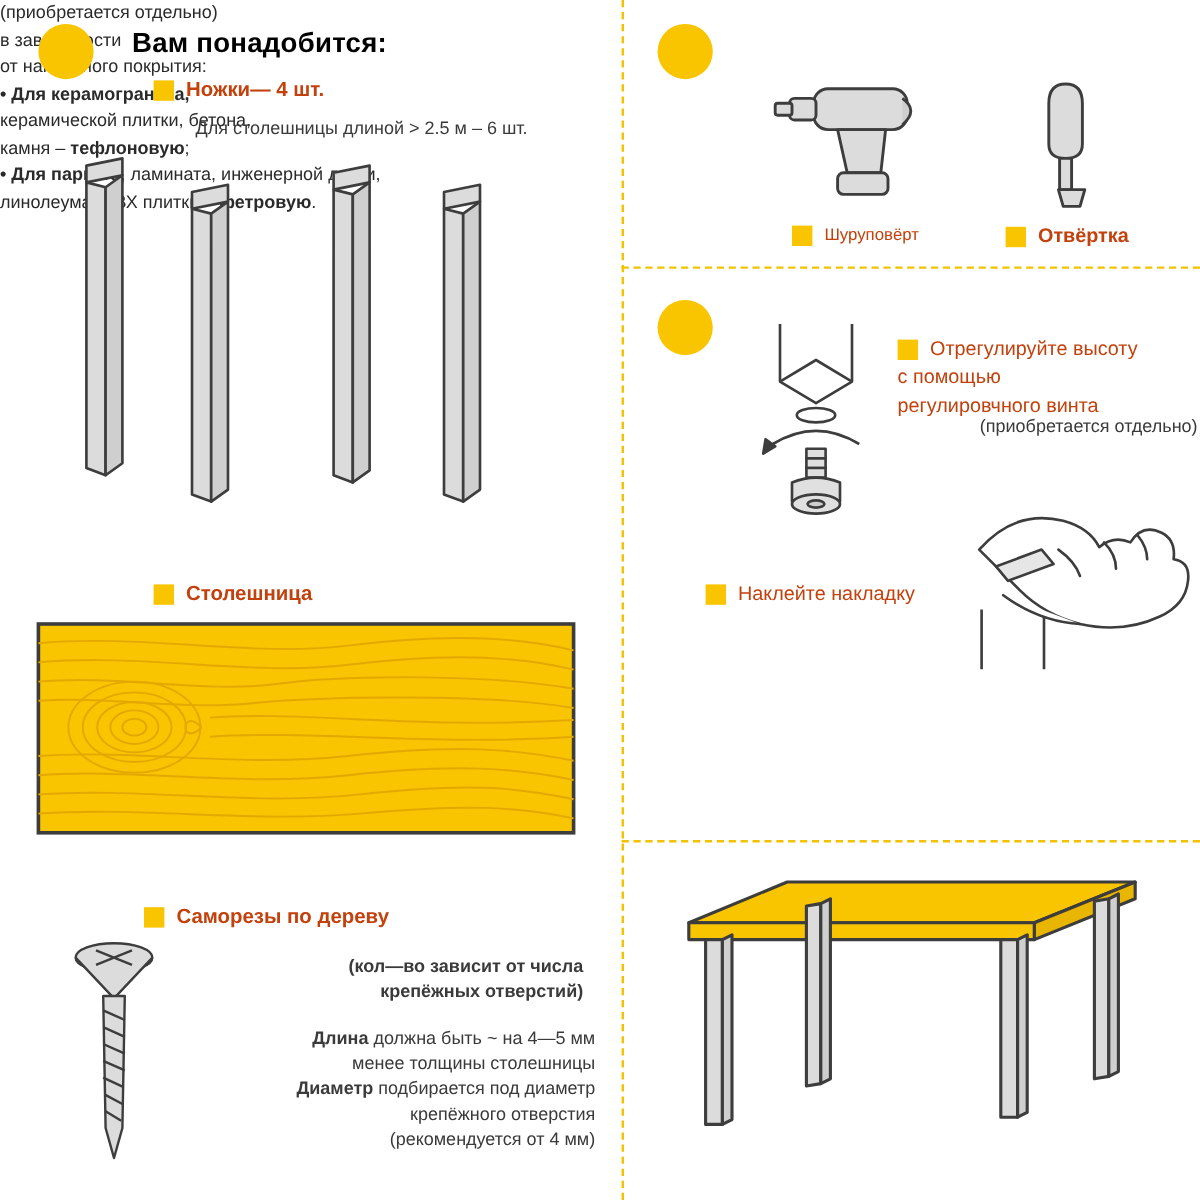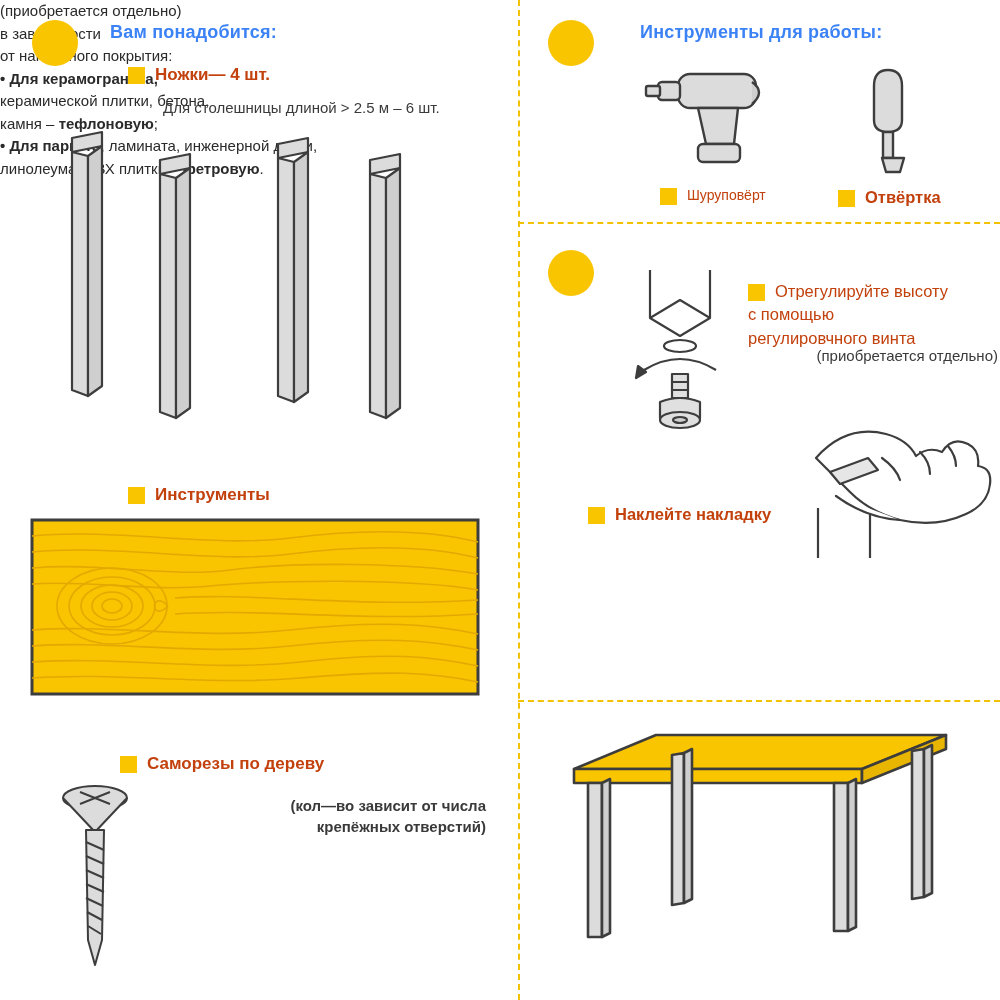--- a/index.html
+++ b/index.html
@@ -30,21 +30,21 @@
   
   .dot{
     position:absolute;width:46px;height:46px;border-radius:50%;
     background:#f9c400;
   }
   .sq{
     display:inline-block;width:17px;height:17px;background:#f9c400;
     vertical-align:middle;margin-right:10px;
   }
   h2.title{
-    position:absolute;margin:0;font-size:18px;font-weight:bold;color:#3b82f6;
+    position:absolute;margin:0;font-size:23px;font-weight:bold;color:#000000;
     letter-spacing:.2px;
   }
   .lbl{
     position:absolute;font-size:16.5px;color:#c2410c;line-height:1.35;
   }
   .bold{font-weight:bold;}
   .sub{
     position:absolute;font-size:15px;color:#3a3a3a;line-height:1.4;text-align:right;
   }
 
@@ -71,21 +71,21 @@
   #tools-art{position:absolute;left:640px;top:60px;width:340px;height:120px;}
   #tool1-label{left:660px;top:186px;font-size:14px;font-weight:normal;}
   #tool2-label{left:838px;top:186px;font-size:16.5px;font-weight:bold;text-align:right;}
 
   
   #dot-adjust{left:548px;top:250px;}
   #adjust-art{position:absolute;left:620px;top:270px;width:120px;height:190px;}
   #adjust-label{left:748px;top:280px;width:240px;font-size:16.5px;font-weight:normal;line-height:1.42;}
   #adjust-note{left:748px;top:345px;width:250px;font-size:15px;color:#3a3a3a;}
 
-  #pad-label{left:556px;top:503px;font-size:16.5px;font-weight:bold;padding-left:32px;}
+  #pad-label{left:556px;top:484px;font-size:16.5px;font-weight:normal;padding-left:32px;}
   #pad-text{left:584px;top:503px;width:250px;font-size:15px;color:#2a2a2a;line-height:1.5;}
   #pad-bullets{left:570px;top:568px;width:420px;font-size:15px;color:#2a2a2a;line-height:1.5;}
   #hand-art{position:absolute;left:812px;top:418px;width:180px;height:140px;}
 
   
   #table-art{position:absolute;left:560px;top:725px;width:400px;height:235px;}
 </style>
 </head>
 <body>
 
@@ -118,21 +118,21 @@
       <polygon points="248,30 264,34 264,274 248,268"></polygon>
       <polygon points="264,34 278,24 278,264 264,274" fill="#cfcfcf"></polygon>
 
       <polygon points="340,32 370,26 370,40 340,46"></polygon>
       <polygon points="340,46 356,50 356,290 340,284"></polygon>
       <polygon points="356,50 370,40 370,280 356,290" fill="#cfcfcf"></polygon>
     </g>
   </svg>
 
   <div class="lbl" id="top-label">
-    <span class="sq"></span><span>Инструменты</span>
+    <span class="sq"></span><span>Столешница</span>
   </div>
 
   <svg id="board" viewBox="0 0 450 178">
     <rect x="2" y="2" width="446" height="174" fill="#f9c400" stroke="#3d3d3d" stroke-width="3"></rect>
     <g fill="none" stroke="#e3a900" stroke-width="1.6">
       <ellipse cx="82" cy="88" rx="10" ry="7"></ellipse>
       <ellipse cx="82" cy="88" rx="20" ry="14"></ellipse>
       <ellipse cx="82" cy="88" rx="31" ry="21"></ellipse>
       <ellipse cx="82" cy="88" rx="43" ry="29"></ellipse>
       <ellipse cx="82" cy="88" rx="55" ry="38"></ellipse>
@@ -164,23 +164,29 @@
     <g stroke="#3d3d3d" stroke-width="2" fill="none">
       <path d="M46 62 L64 70 M46 76 L64 84 M46 90 L64 98 M46 104 L64 112 M46 118 L63 126 M47 132 L62 140 M48 146 L61 154"></path>
     </g>
   </svg>
 
   <div class="sub" id="screw-note">
     <span>(кол—во зависит от числа</span><br>
     <span>крепёжных отверстий)</span>
   </div>
 
+  <div class="sub" id="screw-note2">
+    <span class="bold">Длина</span><span> должна быть ~ на 4—5 мм</span><br>
+    <span>менее толщины столешницы</span><br>
+    <span class="bold">Диаметр</span><span> подбирается под диаметр</span><br>
+    <span>крепёжного отверстия</span><br>
+    <span>(рекомендуется от 4 мм)</span>
+  </div>
 
   <div class="dot" id="dot-tools"></div>
-  <h2 class="title" id="title-tools">Инструменты для работы:</h2>
 
   <svg id="tools-art" viewBox="0 0 340 120">
 
     <g fill="#dcdcdc" stroke="#3d3d3d" stroke-width="2.4" stroke-linejoin="round">
       <rect x="38" y="14" width="78" height="34" rx="12"></rect>
       <rect x="18" y="22" width="22" height="18" rx="4"></rect>
       <rect x="6" y="26" width="14" height="10" rx="2"></rect>
       <path d="M58 48 L98 48 L94 84 L66 84 Z"></path>
       <rect x="58" y="84" width="42" height="18" rx="5"></rect>
       <path d="M112 22 q14 10 0 22" fill="#cfcfcf"></path>

